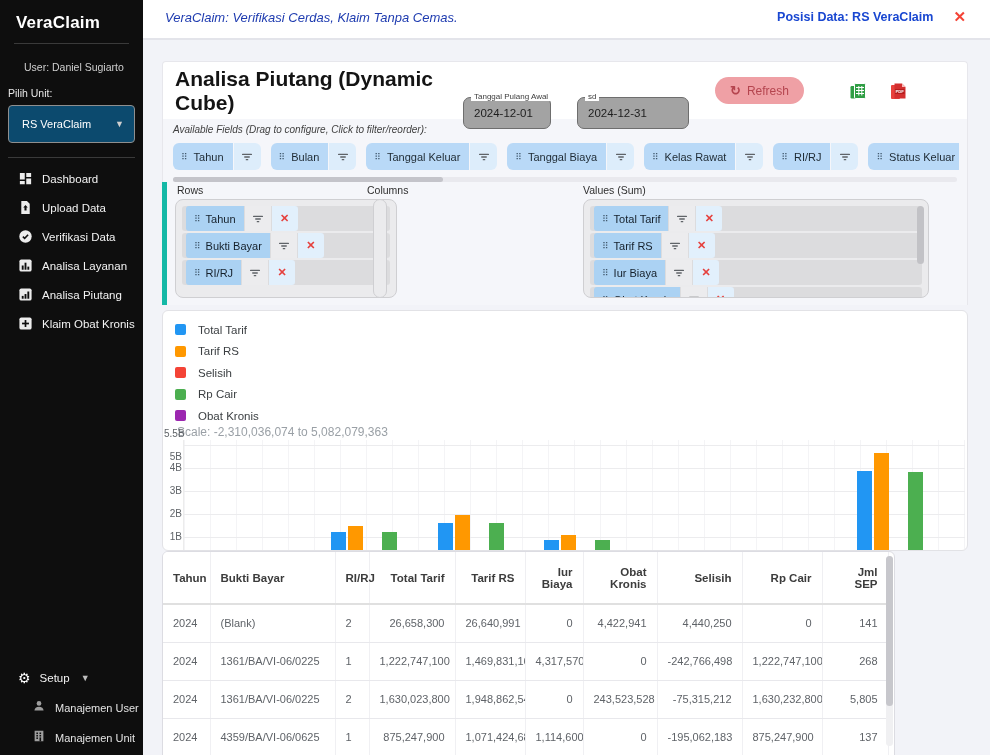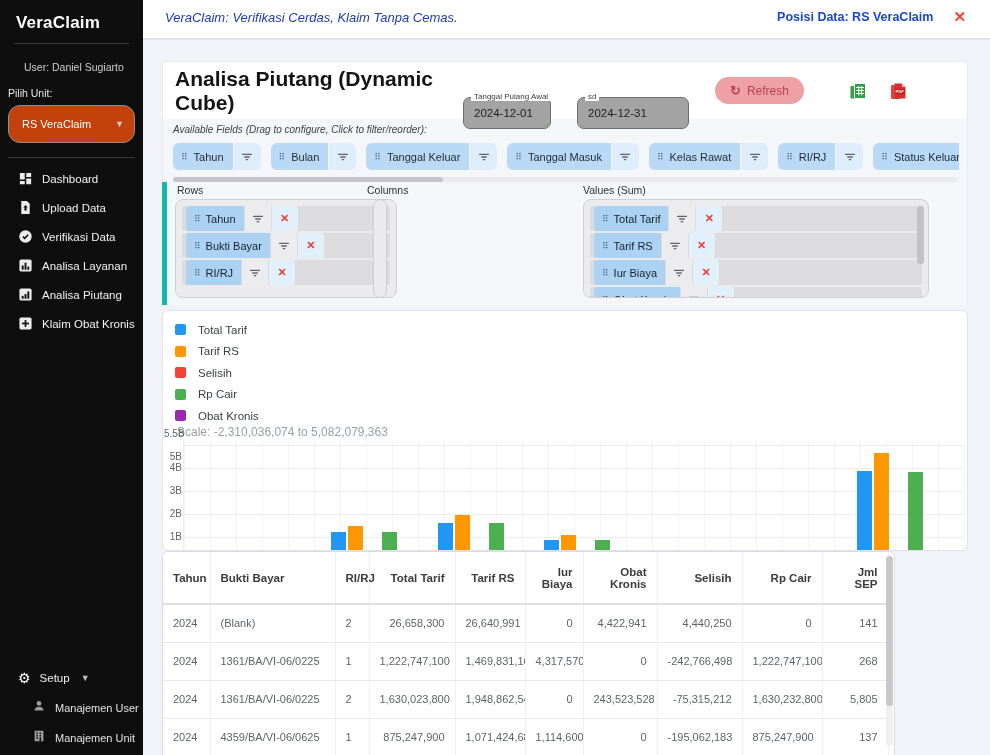--- a/index.html
+++ b/index.html
@@ -7,23 +7,23 @@
     font-family: "Liberation Sans", sans-serif; background:#f2f3f8; }
   .stage { position:relative; width:990px; height:755px; }
 
   
   .sidebar { position:absolute; left:0; top:0; width:143px; height:755px;
     background:#0e0e0e; color:#eee; z-index:5; }
   .logo { font-size:17px; font-weight:bold; color:#fff; padding:13px 16px 10px 16px; letter-spacing:.2px;}
   .side-div { border-top:1px solid #3a3a3a; margin:0 14px; }
   .side-user { font-size:10.5px; color:#cfcfcf; padding:17px 8px 0 24px; }
   .side-label { font-size:10.5px; color:#e8e8e8; padding:14px 8px 4px 8px; }
-  .unit-select { margin:2px 8px 0 8px; height:38px; border:1px solid #8f8f8f; border-radius:12px;
+  .unit-select { margin:2px 8px 0 8px; height:38px; border:1px solid #8f8f8f; border-radius:4px;
     display:flex; align-items:center; justify-content:space-between; padding:0 10px 0 13px;
-    font-size:11px; color:#fff; cursor:pointer; background:#c2410c;}
+    font-size:11px; color:#fff; cursor:pointer; background:#0c4a6e;}
   .unit-caret { color:#cfcfcf; font-size:9px; }
   .side-div2 { border-top:1px solid #3a3a3a; margin:14px 8px 6px 8px; }
   .nav-item { display:flex; align-items:center; gap:9px; padding:7px 8px 7px 18px; cursor:pointer; }
   .nav-item .nv-ic { width:15px; height:15px; flex:0 0 15px; display:flex; }
   .nav-item .nv-lb { font-size:11.5px; color:#f2f2f2; white-space:nowrap; }
   .side-bottom { position:absolute; left:0; bottom:0; width:100%; padding-bottom:2px;}
   .setup-row { display:flex; align-items:center; gap:9px; padding:8px 8px 8px 18px; cursor:pointer;}
   .setup-gear { color:#fff; font-size:14px; line-height:14px;}
   .setup-lb { font-size:11.5px; color:#f2f2f2; }
   .setup-caret { font-size:9px; color:#bdbdbd; margin-left:2px;}
@@ -292,21 +292,21 @@
             </span>
             <span class="seg-filter">
               <svg width="14" height="14" viewBox="0 0 16 16">
                 <path d="M3 5h10M5.4 8h5.2M7.2 11h1.6" stroke="#5f6368" stroke-width="1.5" stroke-linecap="round" fill="none"></path>
               </svg>
             </span>
           </div>
           <div class="chip">
             <span class="seg-main">
               <span class="drag">⠿</span>
-              <span class="clabel">Tanggal Masuk</span>
+              <span class="clabel">Tanggal Biaya</span>
             </span>
             <span class="seg-filter">
               <svg width="14" height="14" viewBox="0 0 16 16">
                 <path d="M3 5h10M5.4 8h5.2M7.2 11h1.6" stroke="#5f6368" stroke-width="1.5" stroke-linecap="round" fill="none"></path>
               </svg>
             </span>
           </div>
           <div class="chip">
             <span class="seg-main">
               <span class="drag">⠿</span>

